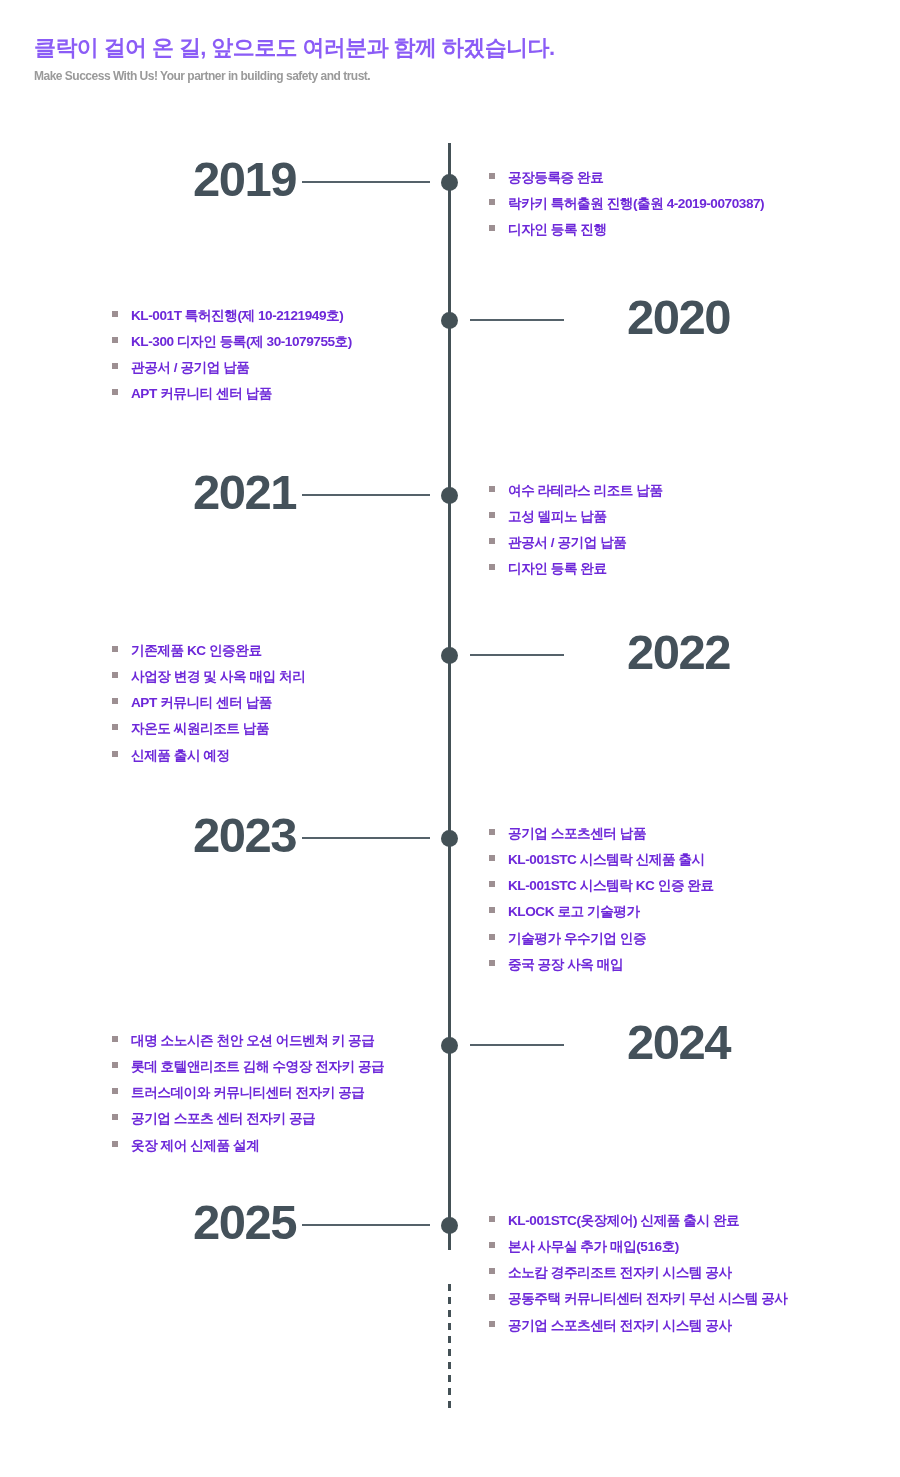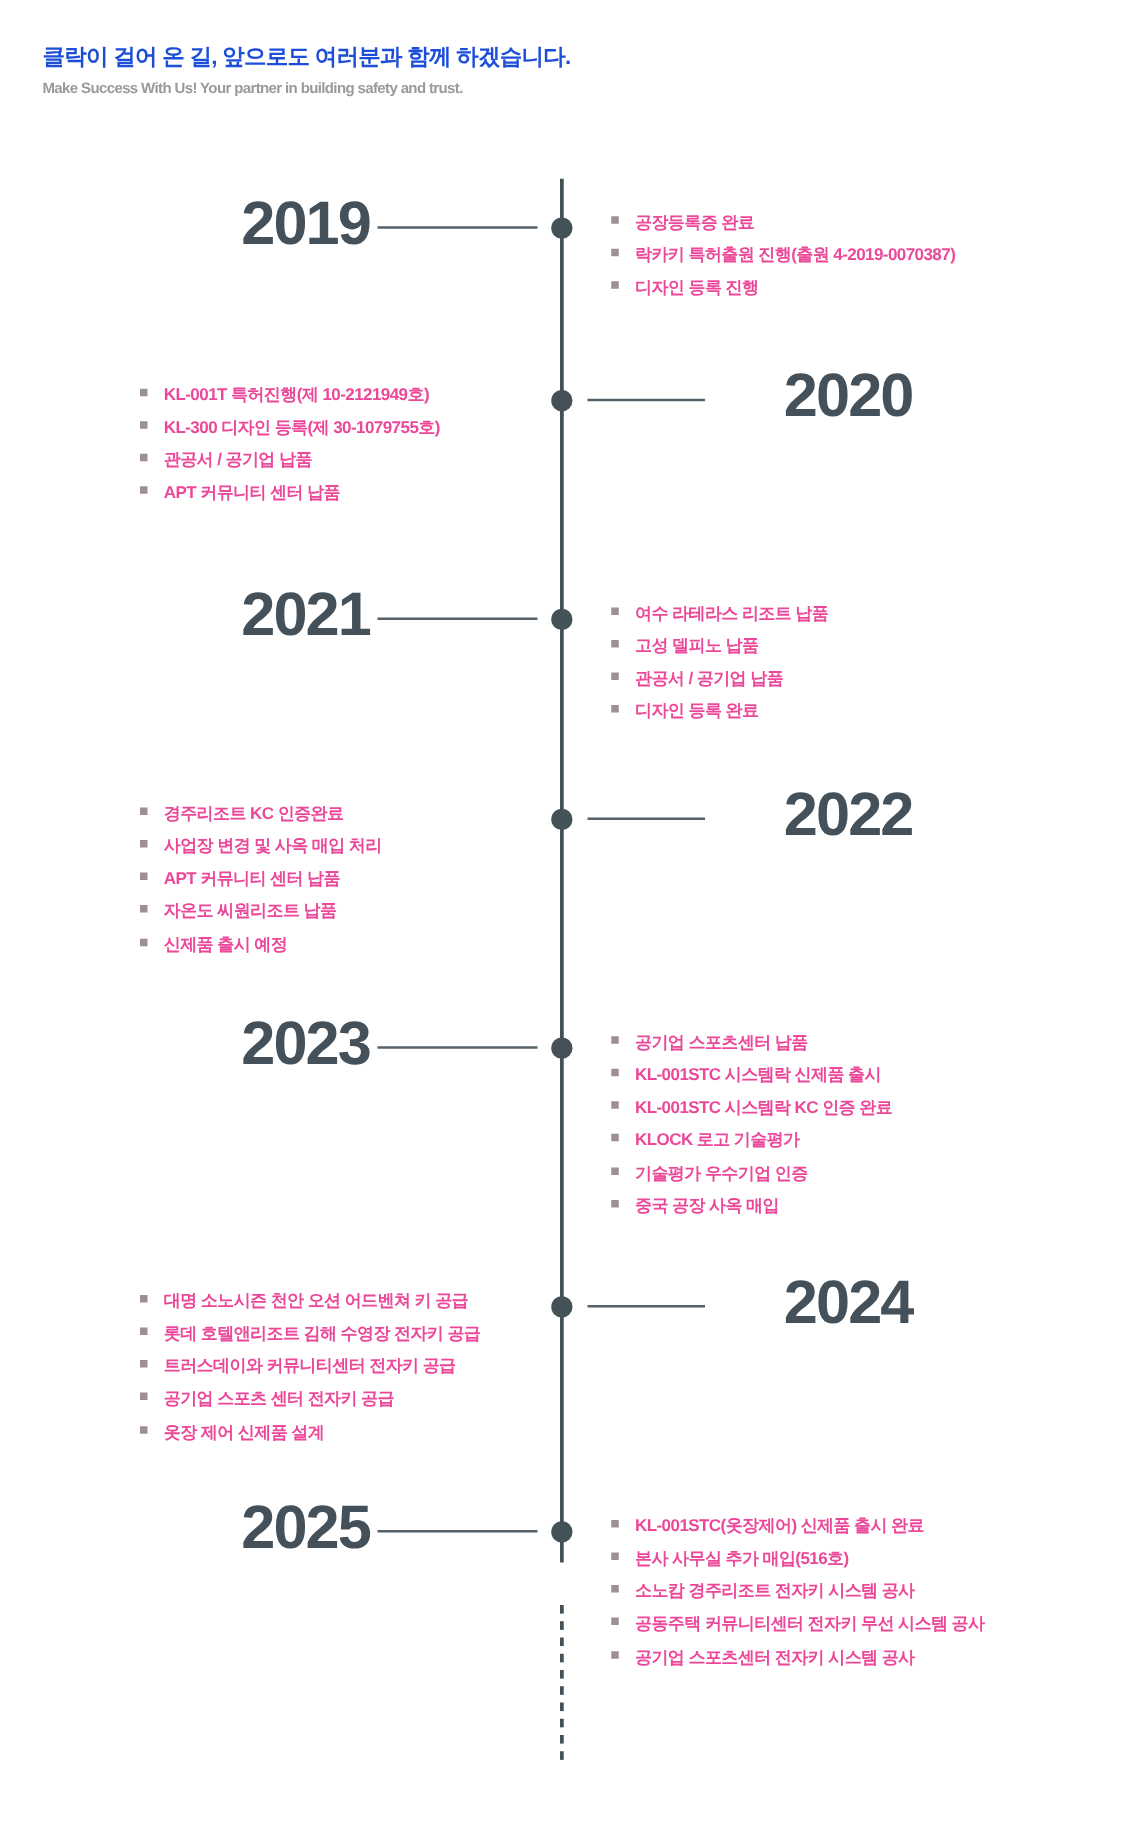--- a/index.html
+++ b/index.html
@@ -19,23 +19,23 @@
   }
 
   
   .header {
     position: absolute;
     left: 34px;
     top: 34px;
     width: 700px;
   }
   .header-title {
-    font-size: 18px;
+    font-size: 22px;
     font-weight: 700;
-    color: #1d4ed8;
+    color: #8b5cf6;
     letter-spacing: -0.6px;
     line-height: 1.3;
     white-space: nowrap;
   }
   .header-subtitle {
     margin-top: 6px;
     font-size: 12px;
     font-weight: 700;
     color: #9a9a9a;
     letter-spacing: -0.5px;
@@ -137,21 +137,21 @@
     height: 6px;
     background: #9d8f92;
     margin-right: 13px;
     position: relative;
     top: -3px;
   }
 
   .item-text {
     font-size: 13.6px;
     font-weight: 700;
-    color: #ec4899;
+    color: #6d28d9;
     letter-spacing: -0.45px;
     line-height: 1.15;
   }
 </style>
 </head>
 <body>
 
 <div class="header">
   <div class="header-title">클락이 걸어 온 길, 앞으로도 여러분과 함께 하겠습니다.</div>
   <div class="header-subtitle">Make Success With Us! Your partner in building safety and trust.</div>
@@ -226,21 +226,21 @@
           </div>
         </div>
       </div>
       <div class="row items-left" style="top: 655px;">
         <div class="node-dot"></div>
         <div class="connector right"></div>
         <div class="year">2022</div>
         <div class="items">
           <div class="item">
             <span class="bullet"></span>
-            <span class="item-text">경주리조트  KC 인증완료</span>
+            <span class="item-text">기존제품  KC 인증완료</span>
           </div>
           <div class="item">
             <span class="bullet"></span>
             <span class="item-text">사업장 변경 및 사옥 매입 처리</span>
           </div>
           <div class="item">
             <span class="bullet"></span>
             <span class="item-text">APT 커뮤니티 센터 납품</span>
           </div>
           <div class="item">

